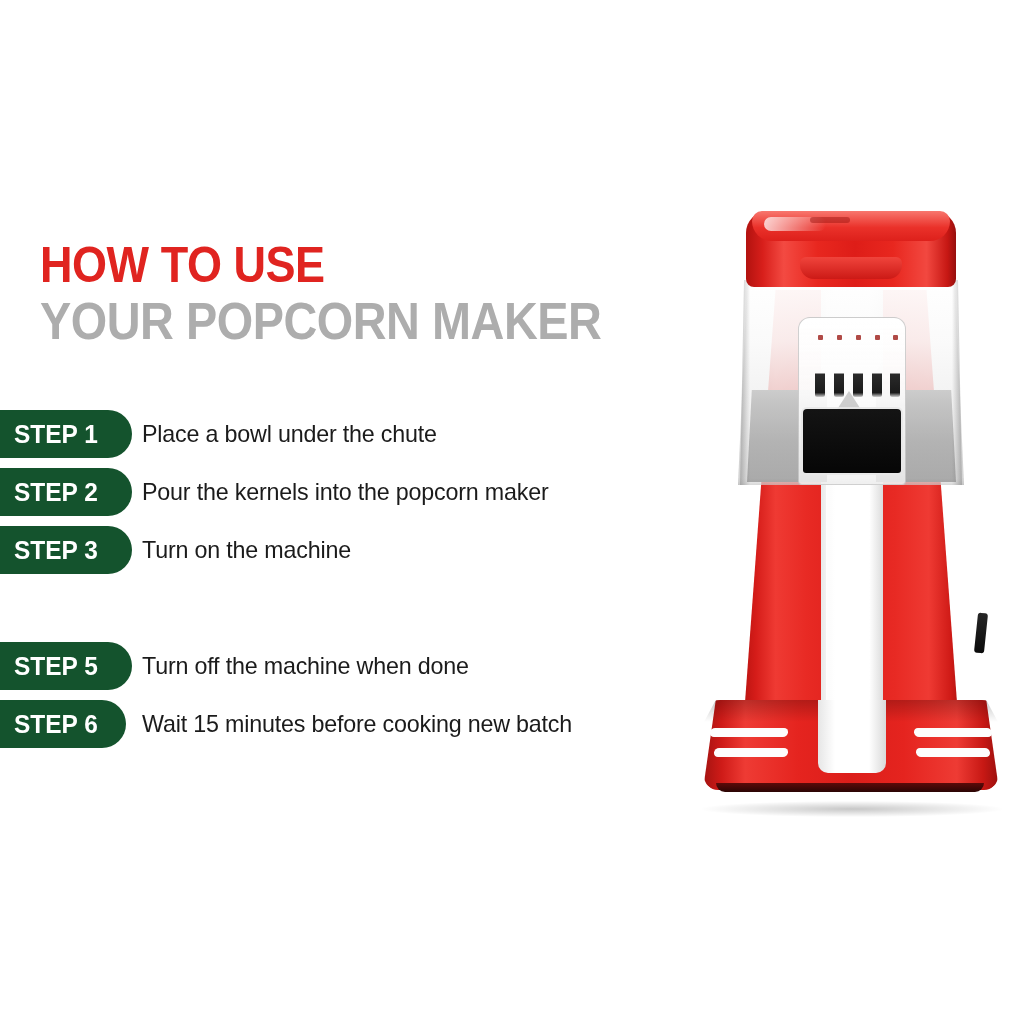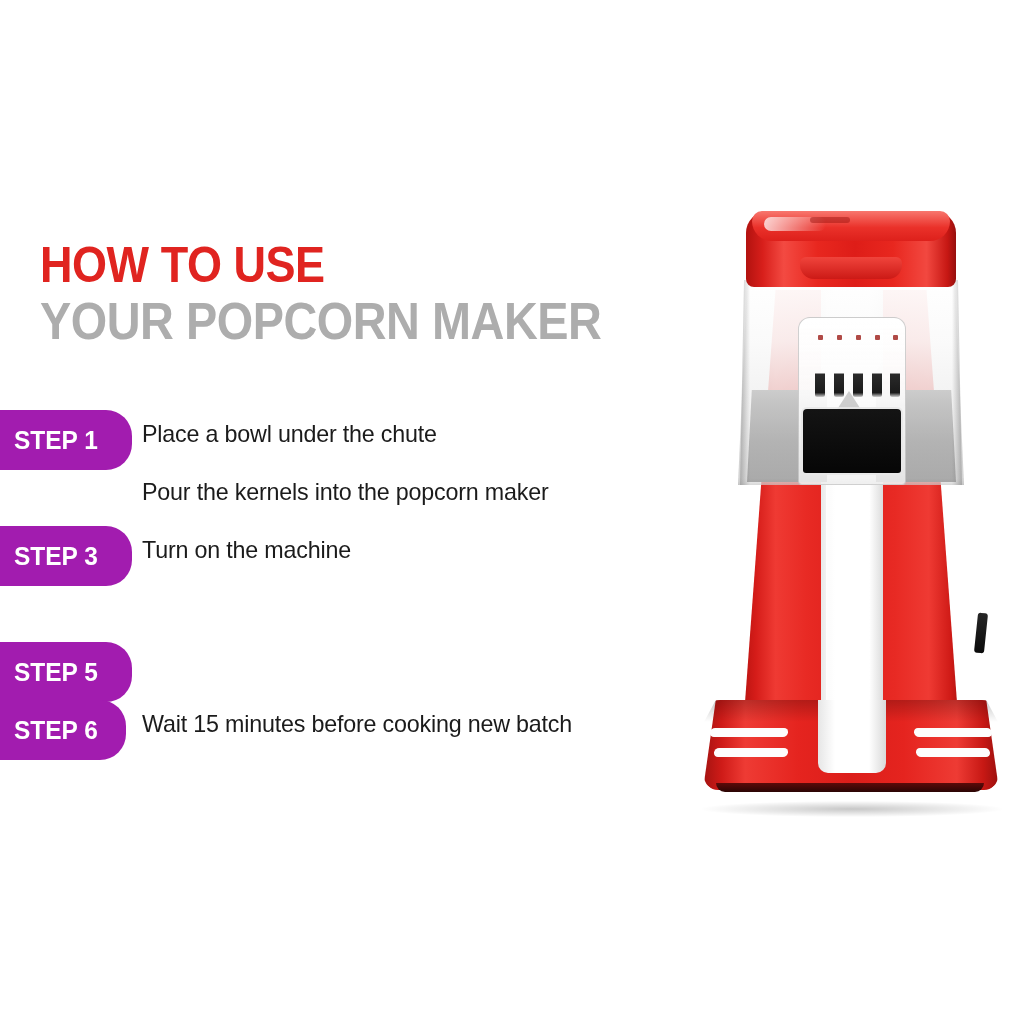--- a/index.html
+++ b/index.html
@@ -25,22 +25,22 @@
     color:#ADADAD;letter-spacing:-0.5px;
     transform:scaleX(.90);transform-origin:left center;
     white-space:nowrap;
   }
 
   
   .steps{position:absolute;left:0;top:410px;width:700px;}
   .step-row{position:relative;height:48px;margin-bottom:10px;}
   .badge{
     position:absolute;left:0;top:0;
-    height:60px;width:132px;
-    background:#a21caf;
+    height:48px;width:132px;
+    background:#14532d;
     border-radius:0 26px 26px 0;
     display:flex;align-items:center;
   }
   .badge .btxt{
     color:#ffffff;font-size:26px;font-weight:bold;
     letter-spacing:0px;margin-left:14px;
     transform:scaleX(.94);transform-origin:left center;
     white-space:nowrap;
   }
   .step-row.narrow .badge{width:126px;}
@@ -222,40 +222,46 @@
     <div class="step-row">
       <div class="badge">
         <div class="btxt">STEP 1</div>
       </div>
       <div class="desc">
         <span>Place a bowl under the chute</span>
       </div>
     </div>
 
     <div class="step-row">
+      <div class="badge">
+        <div class="btxt">STEP 2</div>
+      </div>
       <div class="desc">
         <span>Pour the kernels into the popcorn maker</span>
       </div>
     </div>
 
     <div class="step-row">
       <div class="badge">
         <div class="btxt">STEP 3</div>
       </div>
       <div class="desc">
         <span>Turn on the machine</span>
       </div>
     </div>
 
     <div class="step-row">
     </div>
 
     <div class="step-row">
       <div class="badge">
         <div class="btxt">STEP 5</div>
+      </div>
+      <div class="desc">
+        <span>Turn off the machine when done</span>
       </div>
     </div>
 
     <div class="step-row narrow">
       <div class="badge">
         <div class="btxt">STEP 6</div>
       </div>
       <div class="desc">
         <span>Wait 15 minutes before cooking new batch</span>
       </div>

